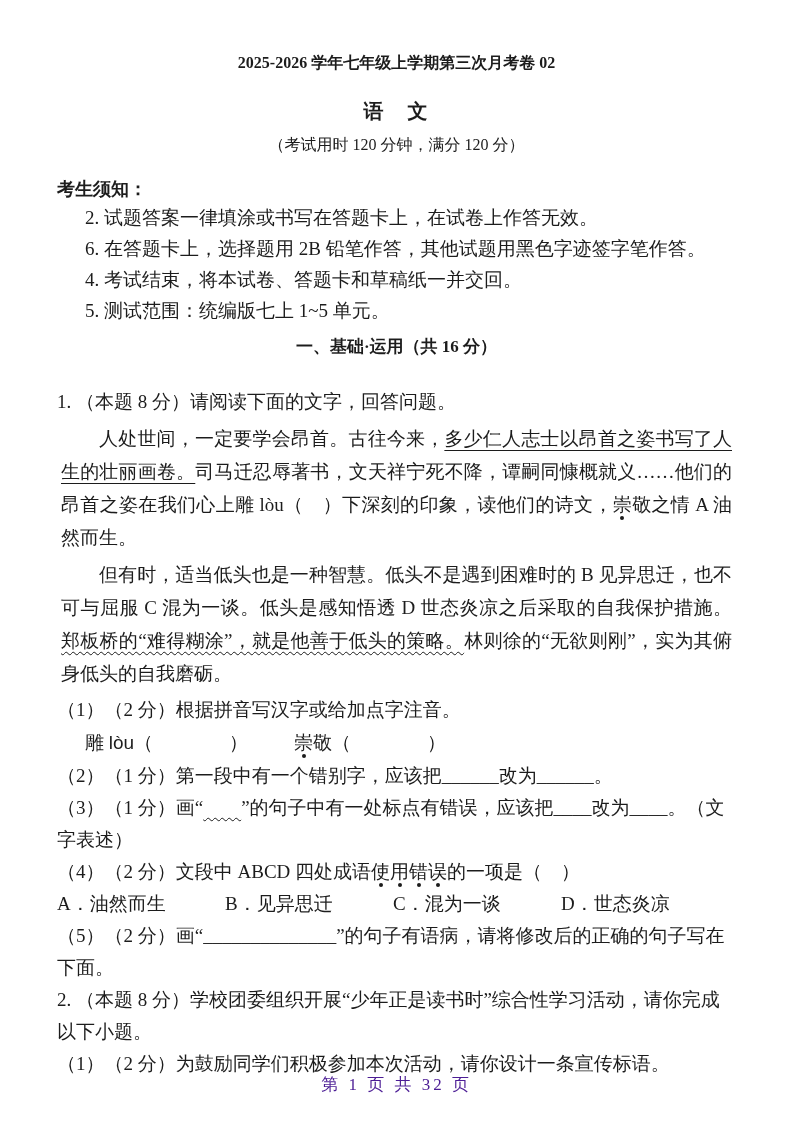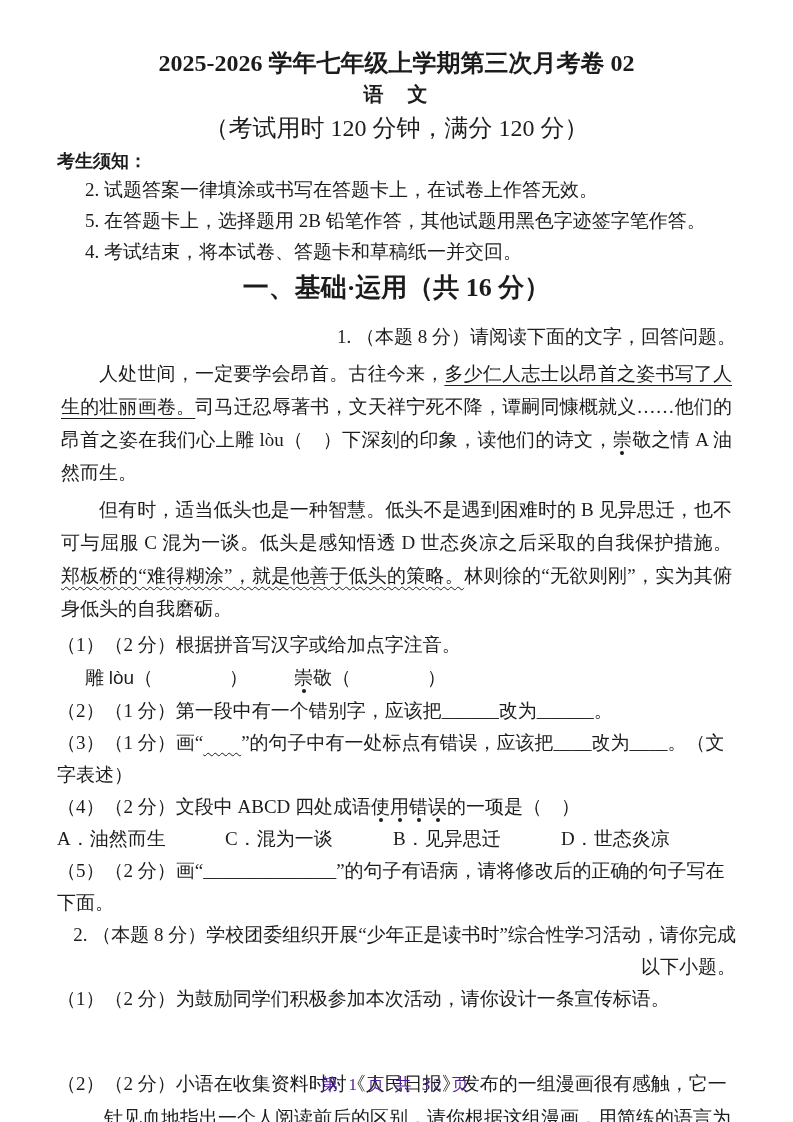--- a/index.html
+++ b/index.html
@@ -10,27 +10,27 @@
     margin: 0 auto;
     background: #ffffff;
     box-sizing: border-box;
     padding: 50px 57px 0 57px;
     font-family: "Liberation Serif", "DejaVu Serif", serif;
     font-size: 19px;
     color: #1c1c1c;
     overflow: hidden;
   }
   .center { text-align: center; }
-  .title { font-size: 24px; font-weight: bold; line-height: 26px; text-align: center; }
-  .subject { font-size: 20px; font-weight: bold; line-height: 26px; margin-top: 5px; letter-spacing: 2px; }
-  .exam-info { font-size: 24px; line-height: 26px; margin-top: 8px; }
-  .notice-heading { font-weight: bold; line-height: 26px; margin-top: 7px; font-family: "Liberation Sans","DejaVu Sans",sans-serif; font-size: 18px; }
+  .title { font-size: 16px; font-weight: bold; line-height: 26px; text-align: center; }
+  .subject { font-size: 20px; font-weight: bold; line-height: 26px; margin-top: 22px; letter-spacing: 2px; }
+  .exam-info { font-size: 16px; line-height: 26px; margin-top: 8px; }
+  .notice-heading { font-weight: bold; line-height: 26px; margin-top: 18px; font-family: "Liberation Sans","DejaVu Sans",sans-serif; font-size: 18px; }
   .notice-item { line-height: 31px; padding-left: 28px; }
-  .section-heading { font-size: 26px; font-weight: bold; line-height: 30px; margin: 6px 0 18px; }
-  .stem { line-height: 32px; text-align: right; }
+  .section-heading { font-size: 17px; font-weight: bold; line-height: 30px; margin: 6px 0 24px; }
+  .stem { line-height: 32px; }
   .para { margin: 4px; line-height: 33px; text-align: justify; text-indent: 2em; }
   .q-line { line-height: 32px; text-align: left; }
   .hang { padding-left: 47px; text-indent: -47px; line-height: 34px; }
   .u-solid { text-decoration: underline; text-decoration-thickness: 1px; text-underline-offset: 5px; }
   .u-wavy { text-decoration: underline wavy; text-decoration-thickness: 1px; text-underline-offset: 4px; }
   .wavy-blank { text-decoration: underline wavy; text-decoration-thickness: 1px; text-underline-offset: 3px; white-space: pre; }
   .emph-dot { position: relative; }
   .emph-dot::after {
     content: '';
     position: absolute;
@@ -59,22 +59,23 @@
 <body>
 
 <div class="page">
 
   <div class="title center">2025-2026 学年七年级上学期第三次月考卷 02</div>
   <div class="subject center">语　文</div>
   <div class="exam-info center">（考试用时 120 分钟，满分 120 分）</div>
 
   <div class="notice-heading">考生须知：</div>
   <div class="notice-item">2. 试题答案一律填涂或书写在答题卡上，在试卷上作答无效。</div>
-  <div class="notice-item">5. 在答题卡上，选择题用 2B 铅笔作答，其他试题用黑色字迹签字笔作答。</div>
+  <div class="notice-item">6. 在答题卡上，选择题用 2B 铅笔作答，其他试题用黑色字迹签字笔作答。</div>
   <div class="notice-item">4. 考试结束，将本试卷、答题卡和草稿纸一并交回。</div>
+  <div class="notice-item">5. 测试范围：统编版七上 1~5 单元。</div>
 
   <div class="section-heading center">一、基础·运用（共 16 分）</div>
 
   <div class="stem">1. （本题 8 分）请阅读下面的文字，回答问题。</div>
 
   <p class="para"><span>人处世间，一定要学会昂首。古往今来，</span><span class="u-solid">多少仁人志士以昂首之姿书写了人生的壮丽画卷。</span><span>司马迁忍辱著书，文天祥宁死不降，谭嗣同慷概就义……他们的昂首之姿在我们心上雕 lòu（　）下深刻的印象，读他们的诗文，</span><span class="emph-chars"><span class="emph-dot">崇</span></span><span>敬之情 A 油然而生。</span></p>
 
   <p class="para"><span>但有时，适当低头也是一种智慧。低头不是遇到困难时的 B 见异思迁，也不可与屈服 C 混为一谈。低头是感知悟透 D 世态炎凉之后采取的自我保护措施。</span><span class="u-wavy">郑板桥的“难得糊涂”，就是他善于低头的策略。</span><span>林则徐的“无欲则刚”，实为其俯身低头的自我磨砺。</span></p>
 
   <div class="q-line">（1）（2 分）根据拼音写汉字或给加点字注音。</div>
@@ -82,22 +83,22 @@
   <div class="pinyin-line"><span>雕 </span><span class="pinyin-latin">lòu</span><span>（　　　　）</span><span class="pinyin-gap"></span><span class="emph-chars"><span class="emph-dot">崇</span></span><span>敬</span><span>（　　　　）</span></div>
 
   <div class="q-line">（2）（1 分）第一段中有一个错别字，应该把______改为______。</div>
 
   <div class="q-line"><span>（3）（1 分）画“</span><span class="wavy-blank">&nbsp;&nbsp;&nbsp;&nbsp;&nbsp;&nbsp;&nbsp;&nbsp;</span><span>”的句子中有一处标点有错误，应该把____改为____。（文字表述）</span></div>
 
   <div class="q-line"><span>（4）（2 分）文段中 ABCD 四处成语</span><span class="emph-chars"><span class="emph-dot">使</span><span class="emph-dot">用</span><span class="emph-dot">错</span><span class="emph-dot">误</span></span><span>的一项是（　）</span></div>
 
   <div class="options-row">
       <span>A．油然而生</span>
+      <span>B．见异思迁</span>
       <span>C．混为一谈</span>
-      <span>B．见异思迁</span>
       <span>D．世态炎凉</span>
     </div>
 
   <div class="q-line"><span>（5）（2 分）画“</span><span>______________</span><span>”的句子有语病，请将修改后的正确的句子写在下面。</span></div>
 
   <div class="stem">2. （本题 8 分）学校团委组织开展“少年正是读书时”综合性学习活动，请你完成以下小题。</div>
 
   <div class="q-line">（1）（2 分）为鼓励同学们积极参加本次活动，请你设计一条宣传标语。</div>
 
   <div class="spacer-lg"></div>

